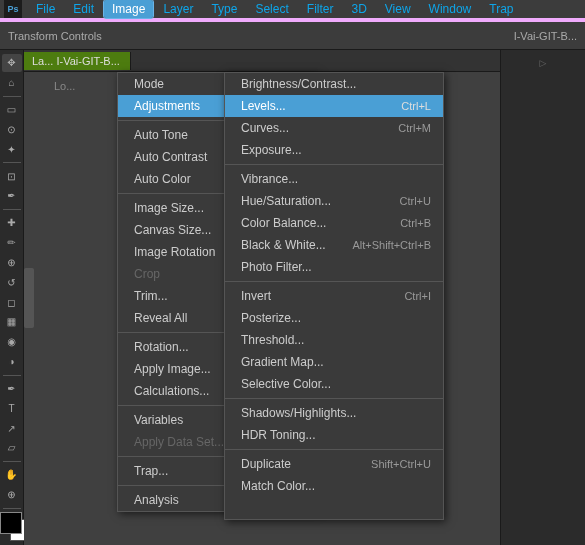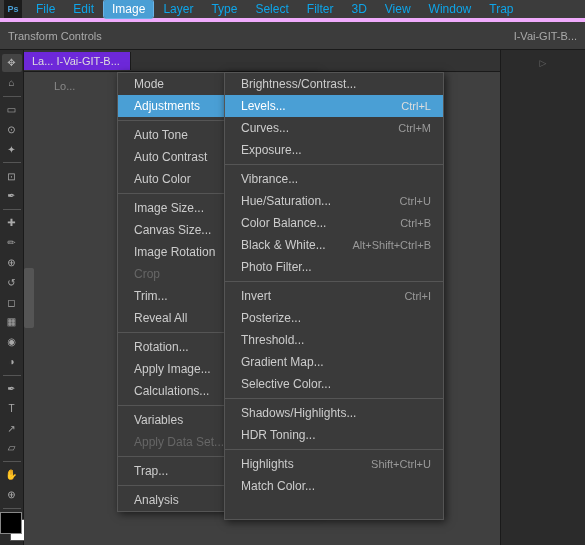--- a/index.html
+++ b/index.html
@@ -109,21 +109,21 @@
       border-bottom: 1px solid #1a1a1a;
     }
     .tab-item {
       padding: 3px 10px;
       font-size: 11px;
       color: #aaa;
       background: #2b2b2b;
       border-right: 1px solid #1a1a1a;
       cursor: pointer;
     }
-    .tab-item.active { background: #6d28d9; color: #ddd; padding-left: 8px; }
+    .tab-item.active { background: #4d7c0f; color: #ddd; padding-left: 8px; }
 
     
     .menu-dropdown {
       position: absolute;
       top: 22px;
       left: 93px;
       background: #3a3a3a;
       border: 1px solid #555;
       min-width: 200px;
       box-shadow: 2px 2px 8px rgba(0,0,0,0.6);
@@ -433,21 +433,21 @@
       </div>
       <div class="menu-item-separator"></div>
       <div class="menu-item">
         <span>Shadows/Highlights...</span>
       </div>
       <div class="menu-item">
         <span>HDR Toning...</span>
       </div>
       <div class="menu-item-separator"></div>
       <div class="menu-item">
-        <span>Highlights</span>
+        <span>Duplicate</span>
         <span class="menu-item-shortcut">Shift+Ctrl+U</span>
       </div>
       <div class="menu-item">
         <span>Match Color...</span>
       </div>
       <div class="menu-item">
         
       </div>
 
     </div>

